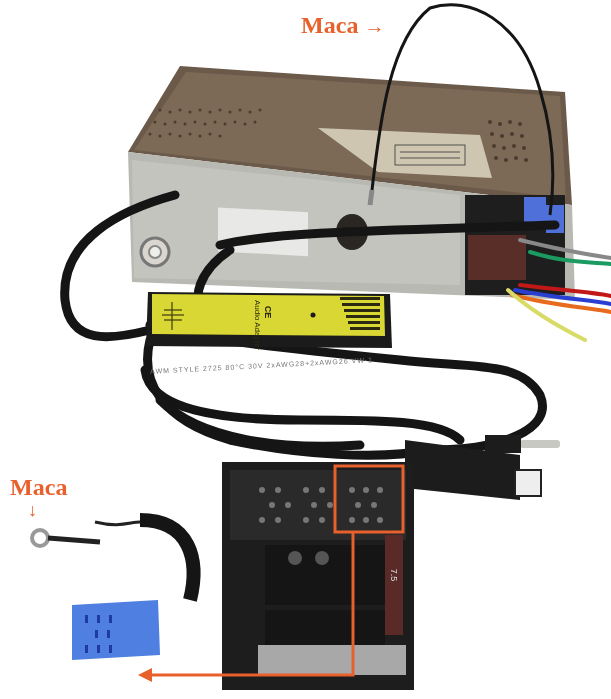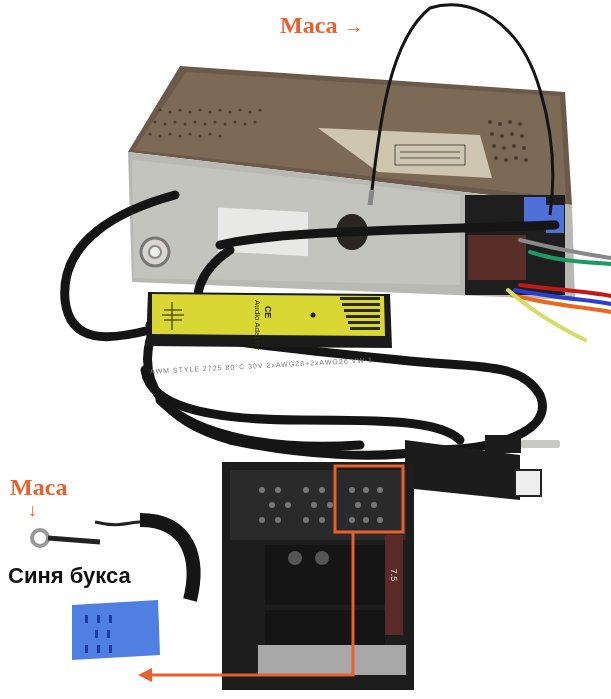--- a/index.html
+++ b/index.html
@@ -190,30 +190,29 @@
         <rect x="109" y="615" width="3" height="8"></rect>
       <rect x="95" y="630" width="3" height="8"></rect>
         <rect x="107" y="630" width="3" height="8"></rect>
       <rect x="85" y="645" width="3" height="8"></rect>
         <rect x="97" y="645" width="3" height="8"></rect>
         <rect x="109" y="645" width="3" height="8"></rect>
     </g>
   </g>
 </svg>
 
-<div class="abs label-serif" style="left:280px;top:12px;font-size:24px;font-family:Liberation Serif, serif;">
+<div class="abs label-serif" style="left:301px;top:12px;font-size:24px;font-family:Liberation Serif, serif;">
   <span>Маса</span>
   <span style="font-size:20px;">→</span>
 </div>
 
 <div class="abs label-serif" style="left:10px;top:474px;font-size:24px;">
   <span>Маса</span>
 </div>
 <div class="abs label-serif" style="left:28px;top:500px;font-size:18px;">↓</div>
 
 <div class="abs label-sans" style="left:8px;top:562px;font-size:22px;line-height:28px;">
-  <div>Синя букса</div>
 </div>
 
 <div class="abs" style="left:262px;top:300px;font-size:8px;color:#2b2a10;transform:rotate(90deg);transform-origin:left top;white-space:nowrap;">Audio Adapter</div>
 <div class="abs" style="left:262px;top:307px;font-size:9px;font-weight:bold;color:#2b2a10;transform:rotate(90deg);">CE</div>
 <div class="abs" style="left:150px;top:362px;font-size:7px;color:#777;white-space:nowrap;transform:rotate(-3deg);letter-spacing:1px;">AWM STYLE 2725 80°C 30V 2xAWG28+2xAWG26 VW-1</div>
 <div class="abs" style="left:388px;top:570px;font-size:9px;color:#ddd;transform:rotate(90deg);">7.5</div>
 
 </body></html>

